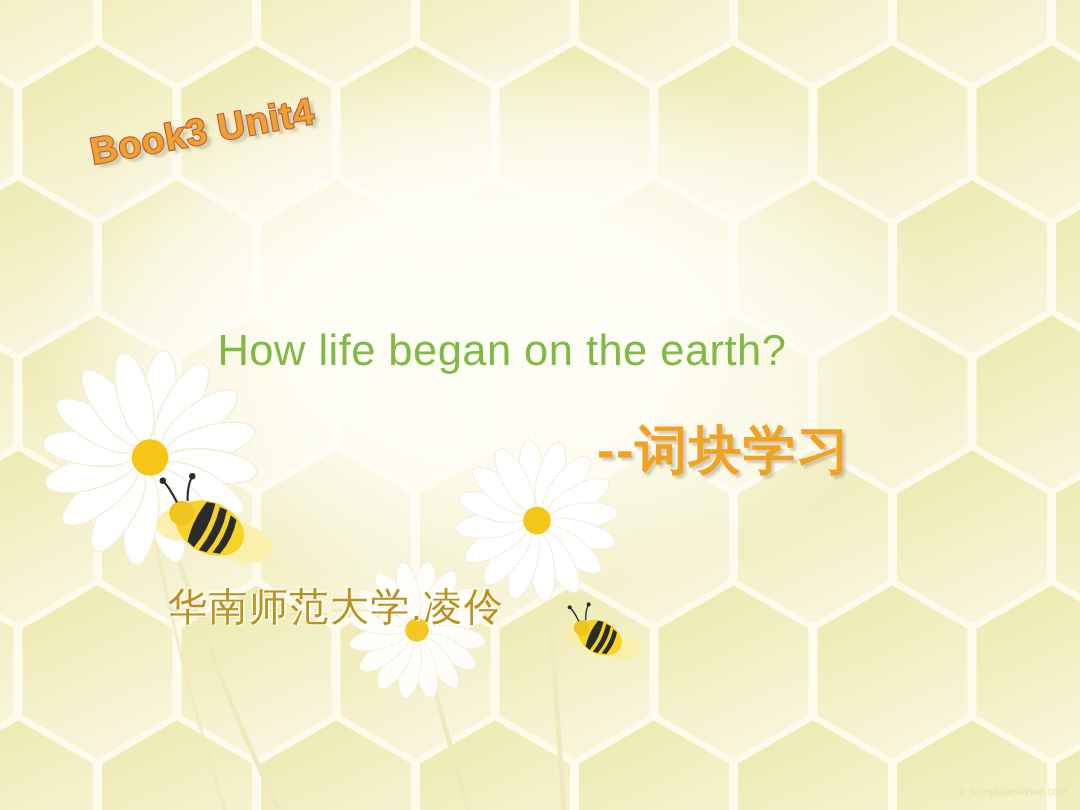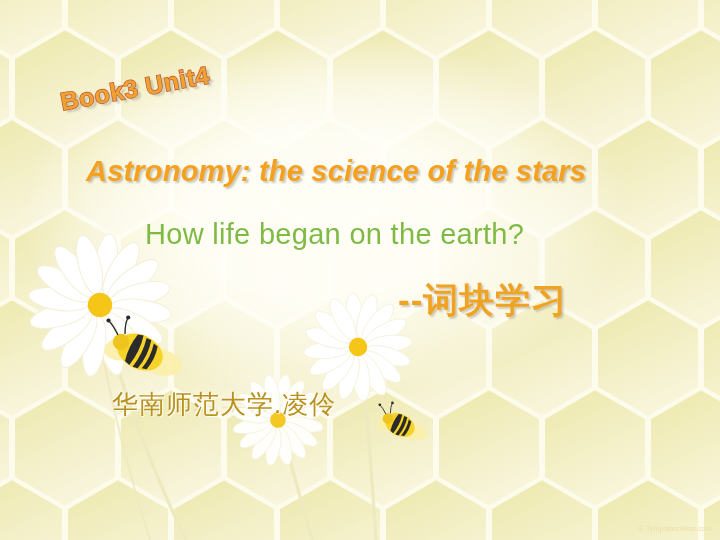--- a/index.html
+++ b/index.html
@@ -294,21 +294,20 @@
         <use href="#bee" transform="translate(140,352) scale(1.0)"></use>
       </g>
       <g>
         <use href="#bee" transform="translate(400,425) scale(0.64)"></use>
       </g>
     </svg>
   </div>
 
   <div class="txt book-unit">Book3 Unit4</div>
 
-  <div class="txt main-title">Astronomy: the science of the stars</div>
 
   <div class="txt sub-en">How life began on the earth?</div>
 
   <div class="txt sub-cn">--词块学习</div>
 
   <div class="txt author-reflect">华南师范大学.凌伶</div>
 
   <div class="txt author">华南师范大学.凌伶</div>
 
   <div class="txt watermark">© TemplatesWise.com</div>

